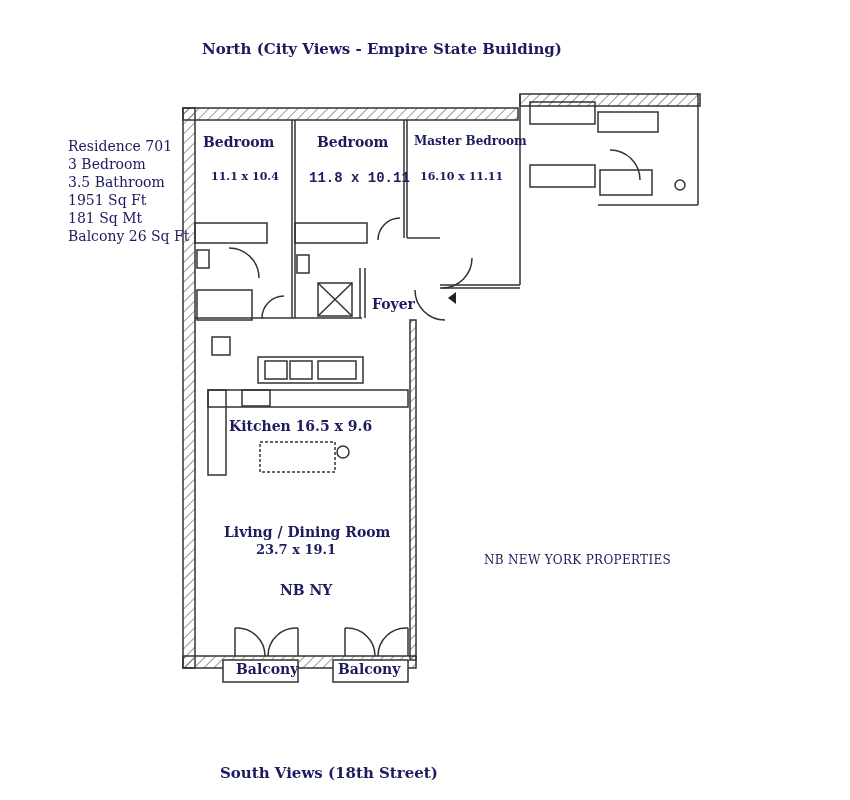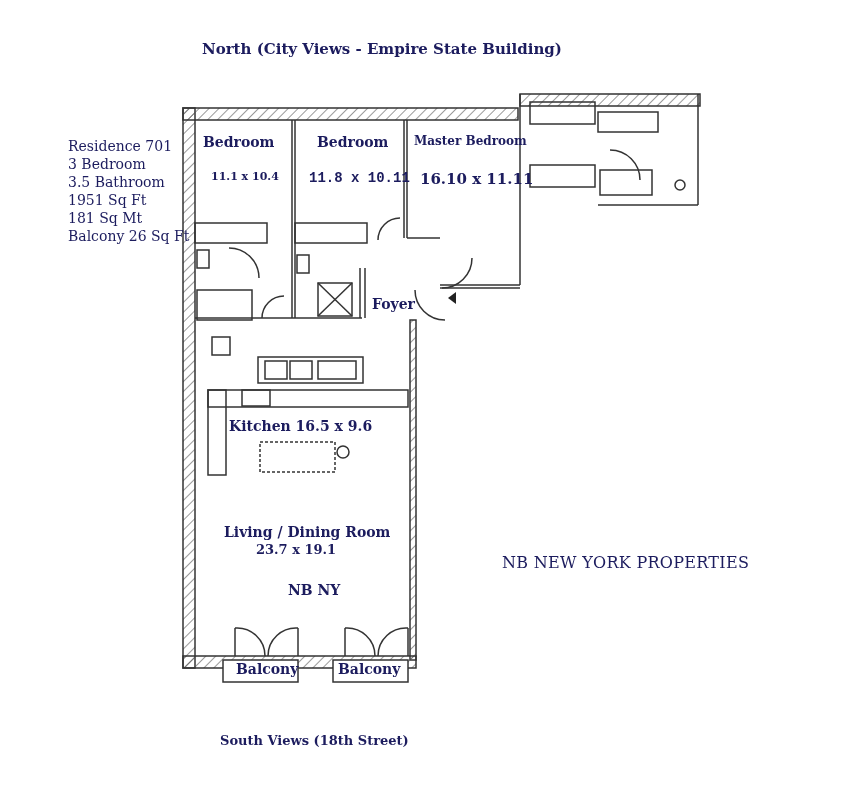--- a/index.html
+++ b/index.html
@@ -108,29 +108,29 @@
   <div>Balcony 26 Sq Ft</div>
 </div>
 
 <div class="txt b" style="left:203px;top:134px;font-size:14px;">Bedroom</div>
 <div class="txt b" style="left:211px;top:170px;font-size:11px;">11.1 x 10.4</div>
 
 <div class="txt b" style="left:317px;top:134px;font-size:14px;">Bedroom</div>
 <div class="txt b" style="left:309px;top:170px;font-size:14px;font-family:Liberation Mono, monospace;">11.8 x 10.11</div>
 
 <div class="txt b" style="left:414px;top:134px;font-size:12px;">Master Bedroom</div>
-<div class="txt b" style="left:420px;top:170px;font-size:15px;text-align:right;">16.10 x 11.11</div>
+<div class="txt b" style="left:420px;top:170px;font-size:11px;text-align:right;">16.10 x 11.11</div>
 
 <div class="txt b" style="left:372px;top:296px;font-size:14px;">Foyer</div>
 
 <div class="txt b" style="left:229px;top:418px;font-size:14px;">Kitchen 16.5 x 9.6</div>
 
 <div class="txt b" style="left:224px;top:524px;font-size:14px;">Living / Dining Room</div>
 <div class="txt b" style="left:256px;top:542px;font-size:13px;">23.7 x 19.1</div>
 
-<div class="txt b" style="left:280px;top:582px;font-size:14px;margin-left:8px;">NB NY</div>
+<div class="txt b" style="left:280px;top:582px;font-size:14px;">NB NY</div>
 
 <div class="txt b" style="left:236px;top:661px;font-size:14px;">Balcony</div>
 <div class="txt b" style="left:338px;top:661px;font-size:14px;">Balcony</div>
 
-<div class="txt" style="left:502px;top:553px;font-size:16px;letter-spacing:0.3px;">NB NEW YORK PROPERTIES</div>
+<div class="txt" style="left:484px;top:553px;font-size:12px;letter-spacing:0.3px;">NB NEW YORK PROPERTIES</div>
 
-<div class="txt b" style="left:220px;top:733px;font-size:13px;">South Views (18th Street)</div>
+<div class="txt b" style="left:220px;top:764px;font-size:15px;">South Views (18th Street)</div>
 
 </body></html>

